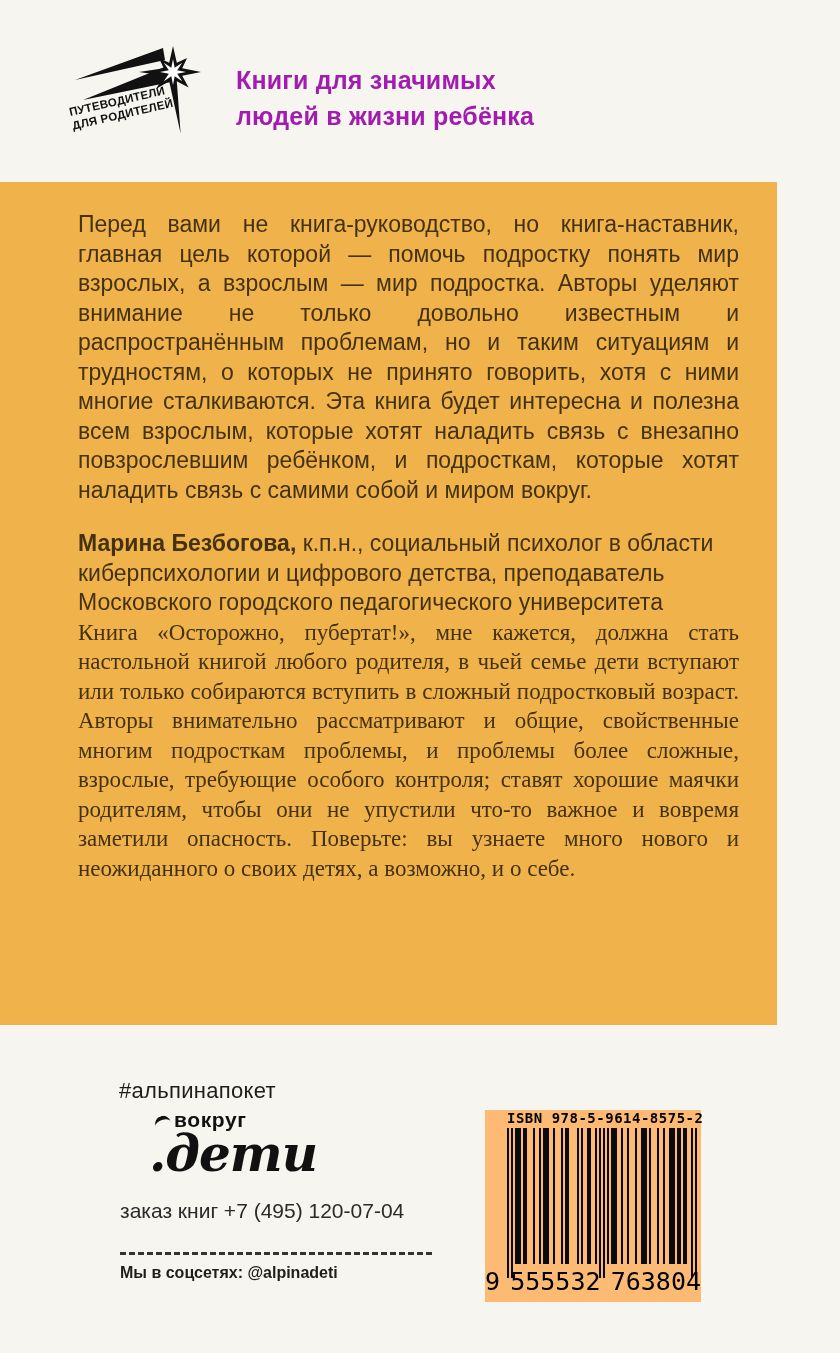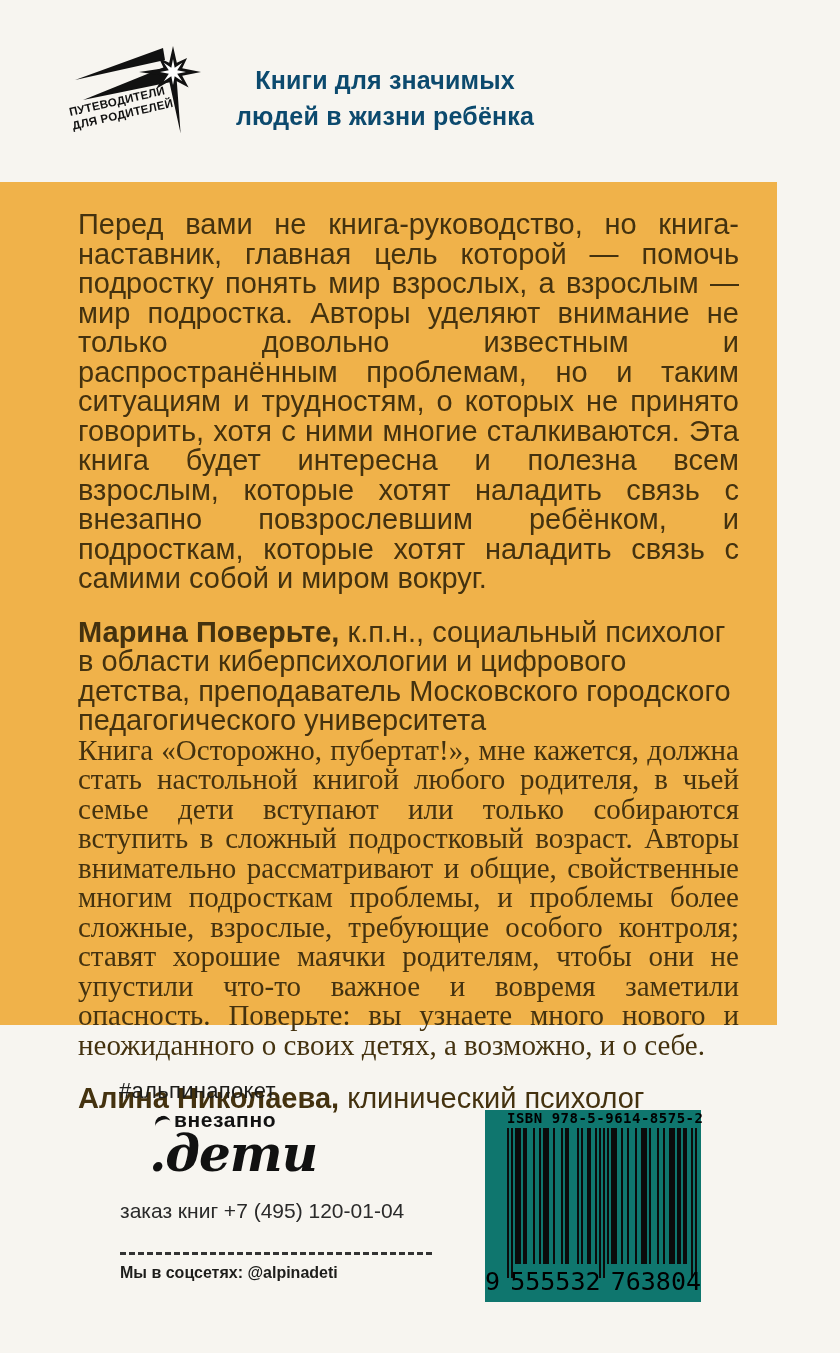--- a/index.html
+++ b/index.html
@@ -16,30 +16,30 @@
   .series-logo{position:absolute;left:75px;top:22px;width:150px;height:140px;}
   .series-logo svg{position:absolute;left:0;top:0;}
   .series-label{
     position:absolute;left:-4px;top:84px;
     transform:rotate(-13deg);transform-origin:left center;
     font-size:11.5px;font-weight:bold;line-height:13.5px;letter-spacing:.3px;color:#111;
     white-space:nowrap;
   }
   .tagline{
     position:absolute;left:236px;top:62px;
-    font-size:25px;font-weight:bold;line-height:36px;color:#0c4a6e;
-    white-space:pre-line;letter-spacing:.2px;text-align:center;
+    font-size:25px;font-weight:bold;line-height:36px;color:#a21caf;
+    white-space:pre-line;letter-spacing:.2px;
   }
   
   .panel{
     position:absolute;left:0;top:182px;width:777px;height:843px;
     background:var(--panel);color:var(--panel-text);
     padding:28px 38px 30px 78px;
   }
-  .panel p{font-size:29px;line-height:29.5px;}
+  .panel p{font-size:23px;line-height:29.5px;}
   p.justified{text-align:justify;}
   .credit{margin-top:24px;}
   .credit .name{font-weight:bold;}
   .review-par{font-family:Liberation Serif, serif;}
   
   .hashtag{position:absolute;left:119px;top:1078px;font-size:22px;font-weight:normal;letter-spacing:.3px;}
   .publisher-logo{position:absolute;left:128px;top:1108px;width:210px;color:#111;}
   .logo-accent{
     position:absolute;left:26px;top:8px;width:16px;height:9px;
     border-top:4px solid #111;border-radius:100% 100% 0 0/180% 180% 0 0;
@@ -47,21 +47,21 @@
   }
   .logo-top{margin-left:46px;font-size:21px;font-weight:bold;letter-spacing:.6px;}
   .logo-name{
     font-family:"DejaVu Serif",serif;font-style:italic;font-weight:bold;
     font-size:50px;line-height:52px;letter-spacing:-1px;margin-top:-4px;text-align:center;
   }
   .order{position:absolute;left:120px;top:1198px;font-size:21px;line-height:25px;color:#2a2a2a;}
   .divider{position:absolute;left:120px;top:1252px;width:312px;border-top:3px dashed #333;}
   .social{position:absolute;left:120px;top:1264px;font-size:16px;font-weight:bold;}
   
-  .barcode{position:absolute;left:485px;top:1110px;width:216px;height:192px;background:#0f766e;}
+  .barcode{position:absolute;left:485px;top:1110px;width:216px;height:192px;background:#fdba74;}
   .isbn-label{
     width:192px;margin-left:22px;text-align:center;
     font-family:"DejaVu Sans Mono",monospace;font-size:14px;font-weight:bold;
     letter-spacing:.5px;white-space:nowrap;color:#000;
   }
   .bars{display:block;margin-left:22px;margin-top:2px;}
   .bars rect{fill:#0b0b0b;}
   .barcode-digits{
     display:flex;justify-content:space-between;width:216px;margin-top:-13px;
     font-family:"DejaVu Sans Mono",monospace;font-size:25px;color:#000;
@@ -83,35 +83,34 @@
     <div>ПУТЕВОДИТЕЛИ</div>
     <div>ДЛЯ РОДИТЕЛЕЙ</div>
   </div>
 </div>
 
 <div class="tagline">Книги для значимых
 людей в жизни ребёнка</div>
 
 <div class="panel">
   <p class="justified">Перед вами не книга-руководство, но книга-наставник, главная цель которой — помочь подростку понять мир взрослых, а взрослым — мир подростка. Авторы уделяют внимание не только довольно известным и распространённым проблемам, но и таким ситуациям и трудностям, о которых не принято говорить, хотя с ними многие сталкиваются. Эта книга будет интересна и полезна всем взрослым, которые хотят наладить связь с внезапно повзрослевшим ребёнком, и подросткам, которые хотят наладить связь с самими собой и миром вокруг.</p>
-  <p class="credit"><span class="name">Марина Поверьте,</span><span> к.п.н., социальный психолог в области киберпсихологии и цифрового детства, преподаватель Московского городского педагогического университета</span></p>
+  <p class="credit"><span class="name">Марина Безбогова,</span><span> к.п.н., социальный психолог в области киберпсихологии и цифрового детства, преподаватель Московского городского педагогического университета</span></p>
   <p class="justified review-par">Книга «Осторожно, пубертат!», мне кажется, должна стать настольной книгой любого родителя, в чьей семье дети вступают или только собираются вступить в сложный подростковый возраст. Авторы внимательно рассматривают и общие, свойственные многим подросткам проблемы, и проблемы более сложные, взрослые, требующие особого контроля; ставят хорошие маячки родителям, чтобы они не упустили что-то важное и вовремя заметили опасность. Поверьте: вы узнаете много нового и неожиданного о своих детях, а возможно, и о себе.</p>
-  <p class="credit"><span class="name">Алина Николаева,</span><span> клинический психолог</span></p>
 </div>
 
 <div class="hashtag">#альпинапокет</div>
 
 <div class="publisher-logo">
   <span class="logo-accent"></span>
-  <div class="logo-top">внезапно</div>
+  <div class="logo-top">вокруг</div>
   <div class="logo-name">.дети</div>
 </div>
 
 <div class="order">
-  <div>заказ книг +7 (495) 120-01-04</div>
+  <div>заказ книг +7 (495) 120-07-04</div>
 </div>
 
 <div class="divider"></div>
 
 <div class="social">Мы в соцсетях: @alpinadeti</div>
 
 <div class="barcode">
   <div class="isbn-label">ISBN 978-5-9614-8575-2</div>
   <svg class="bars" width="190" height="152" viewBox="0 0 190 152">
       <rect x="0" y="0" width="2" height="150"></rect>

